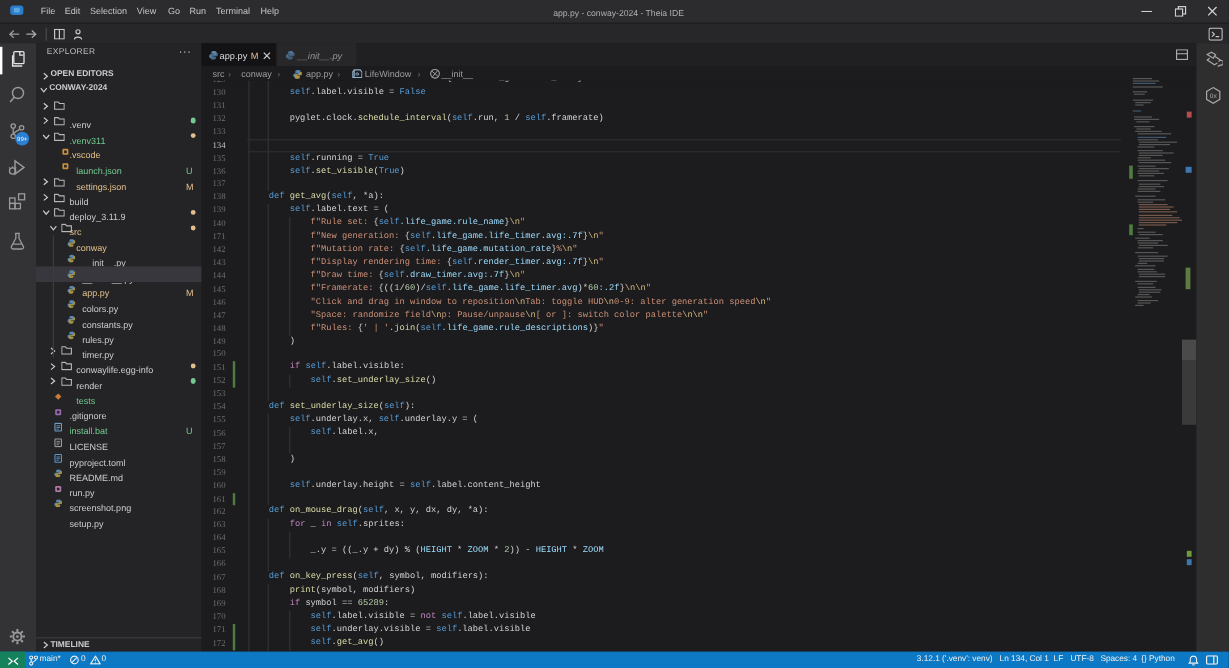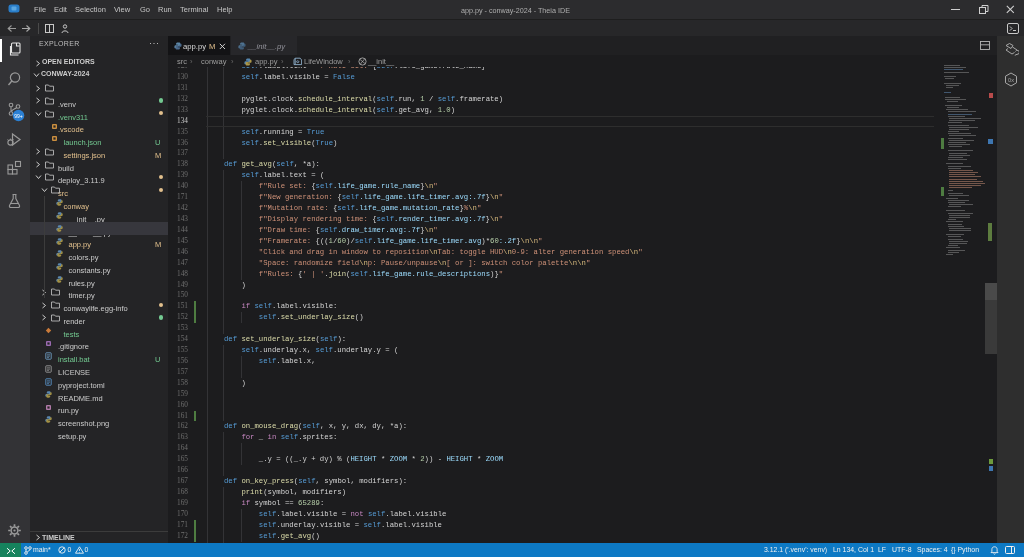--- a/index.html
+++ b/index.html
@@ -383,21 +383,20 @@
 <div class="gg" style="top:453.26px;height:21.84px"></div>
 <div class="curline" style="top:49.22px"></div>
 <div class="ln" style="top:-5.38px">129</div>
 <div class="cl" style="top:-5.38px"><b>        </b><i class="d">self</i><b>.label.text = </b><i class="s">f"Rule set: </i><b>{</b><i class="d">self</i><b>.life_game.rule_name}</b><i class="s">"</i></div>
 <div class="ln" style="top:5.54px">130</div>
 <div class="cl" style="top:5.54px"><b>        </b><i class="d">self</i><b>.label.visible = </b><i class="d">False</i></div>
 <div class="ln" style="top:16.46px">131</div>
 <div class="ln" style="top:27.38px">132</div>
 <div class="cl" style="top:27.38px"><b>        pyglet.clock.</b><i class="f">schedule_interval</i><b>(</b><i class="d">self</i><b>.run, </b><i class="n">1</i><b> / </b><i class="d">self</i><b>.framerate)</b></div>
 <div class="ln" style="top:38.30px">133</div>
-<div class="cl" style="top:38.30px"><b>        pyglet.clock.</b><i class="f">schedule_interval</i><b>(</b><i class="d">self</i><b>.get_avg, </b><i class="n">1.0</i><b>)</b></div>
 <div class="ln cur" style="top:49.22px">134</div>
 <div class="ln" style="top:60.14px">135</div>
 <div class="cl" style="top:60.14px"><b>        </b><i class="d">self</i><b>.running = </b><i class="d">True</i></div>
 <div class="ln" style="top:71.06px">136</div>
 <div class="cl" style="top:71.06px"><b>        </b><i class="d">self</i><b>.</b><i class="f">set_visible</i><b>(</b><i class="d">True</i><b>)</b></div>
 <div class="ln" style="top:81.98px">137</div>
 <div class="ln" style="top:92.90px">138</div>
 <div class="cl" style="top:92.90px"><b>    </b><i class="d">def</i><b> </b><i class="f">get_avg</i><b>(</b><i class="d">self</i><b>, *a):</b></div>
 <div class="ln" style="top:103.82px">139</div>
 <div class="cl" style="top:103.82px"><b>        </b><i class="d">self</i><b>.label.text = (</b></div>
@@ -431,20 +430,21 @@
 <div class="cl" style="top:267.62px"><b>    </b><i class="d">def</i><b> </b><i class="f">set_underlay_size</i><b>(</b><i class="d">self</i><b>):</b></div>
 <div class="ln" style="top:278.54px">155</div>
 <div class="cl" style="top:278.54px"><b>        </b><i class="d">self</i><b>.underlay.x, </b><i class="d">self</i><b>.underlay.y = (</b></div>
 <div class="ln" style="top:289.46px">156</div>
 <div class="cl" style="top:289.46px"><b>            </b><i class="d">self</i><b>.label.x,</b></div>
 <div class="ln" style="top:300.38px">157</div>
 <div class="ln" style="top:311.30px">158</div>
 <div class="cl" style="top:311.30px"><b>        )</b></div>
 <div class="ln" style="top:322.22px">159</div>
 <div class="ln" style="top:333.14px">160</div>
+<div class="cl" style="top:333.14px"><b>        </b><i class="d">self</i><b>.underlay.height = </b><i class="d">self</i><b>.label.content_height</b></div>
 <div class="ln" style="top:344.06px">161</div>
 <div class="ln" style="top:354.98px">162</div>
 <div class="cl" style="top:354.98px"><b>    </b><i class="d">def</i><b> </b><i class="f">on_mouse_drag</i><b>(</b><i class="d">self</i><b>, x, y, dx, dy, *a):</b></div>
 <div class="ln" style="top:365.90px">163</div>
 <div class="cl" style="top:365.90px"><b>        </b><i class="k">for</i><b> _ </b><i class="k">in</i><b> </b><i class="d">self</i><b>.sprites:</b></div>
 <div class="ln" style="top:376.82px">164</div>
 <div class="ln" style="top:387.74px">165</div>
 <div class="cl" style="top:387.74px"><b>            _.y = ((_.y + dy) % (</b><i class="c">HEIGHT</i><b> * </b><i class="c">ZOOM</i><b> * </b><i class="n">2</i><b>)) - </b><i class="c">HEIGHT</i><b> * </b><i class="c">ZOOM</i></div>
 <div class="ln" style="top:398.66px">166</div>
 <div class="ln" style="top:409.58px">167</div>

